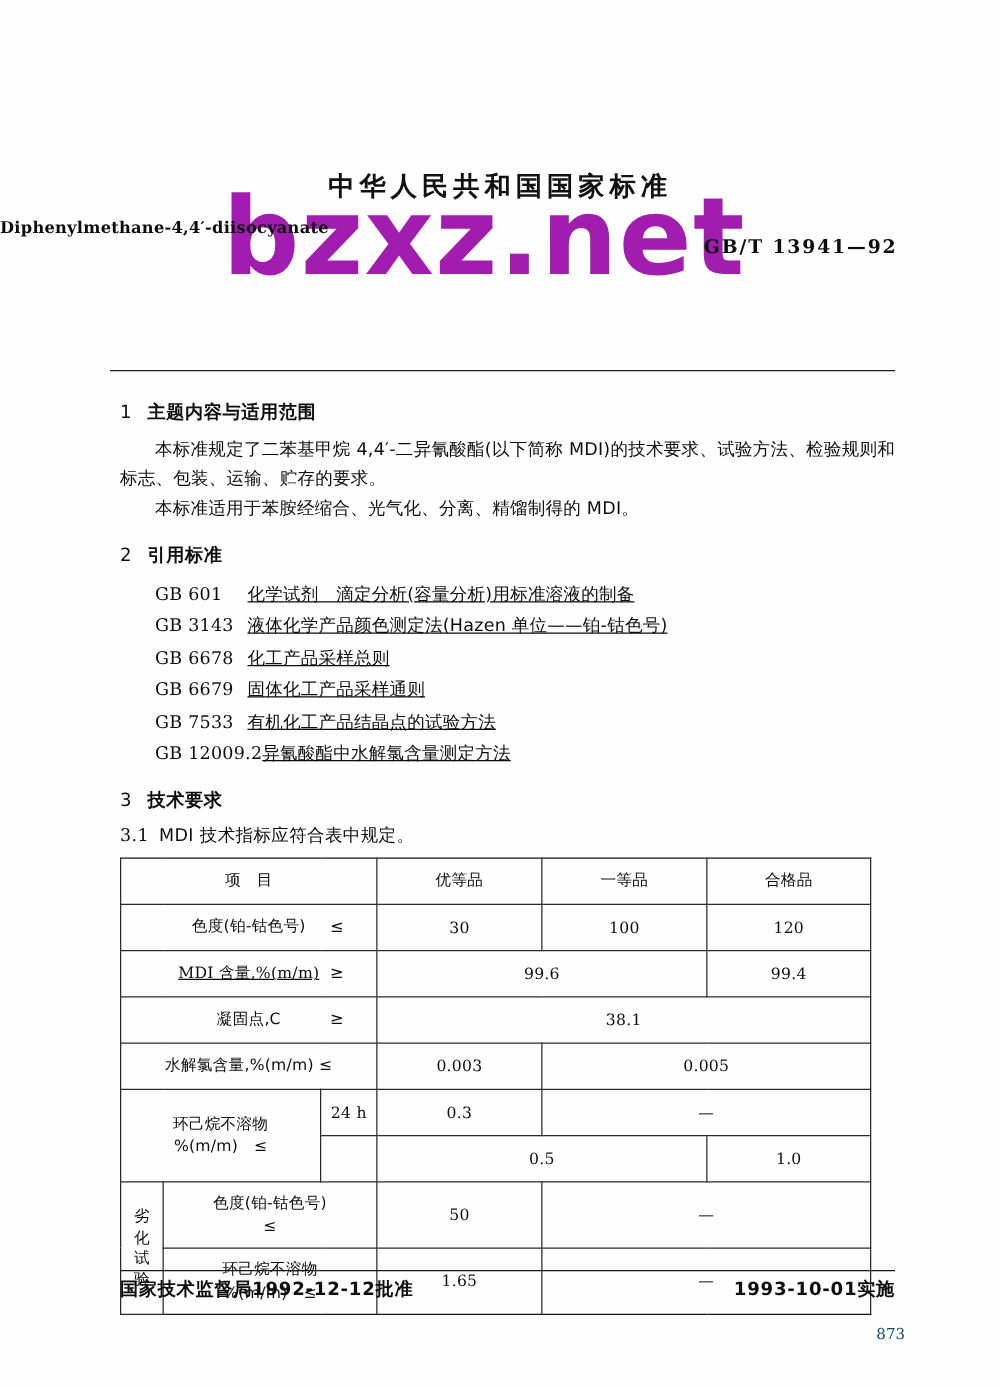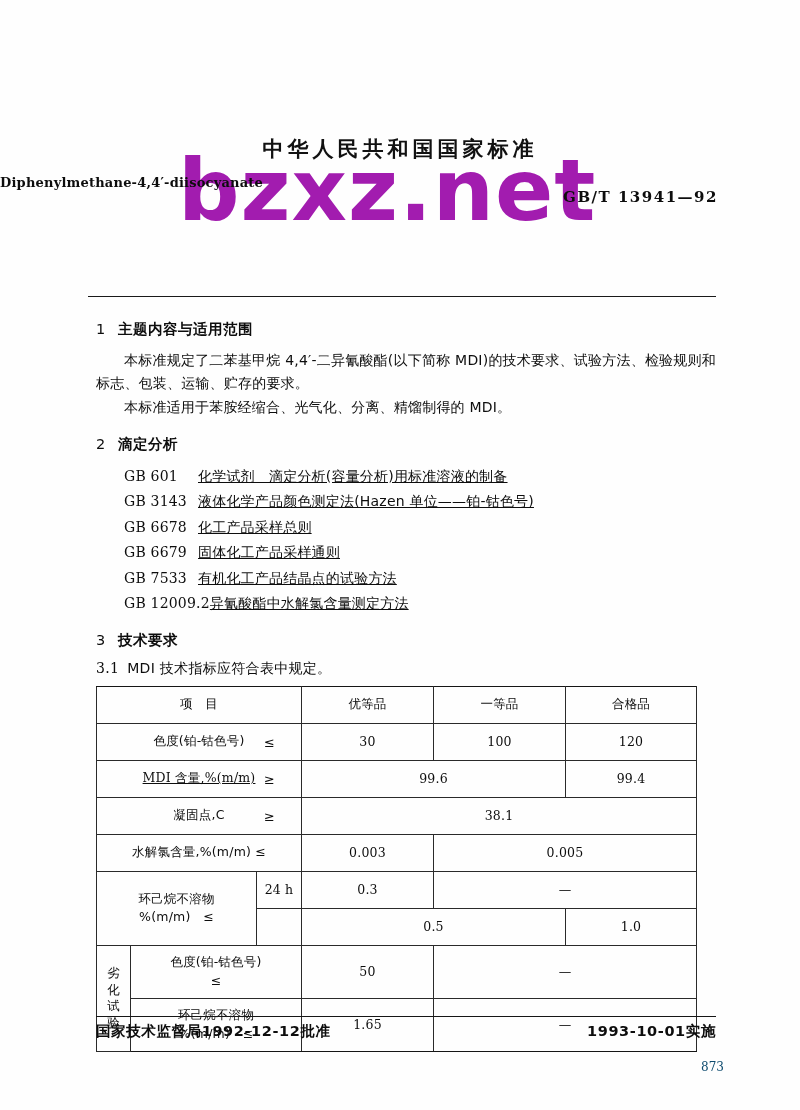--- a/index.html
+++ b/index.html
@@ -240,21 +240,21 @@
   <div class="hdr-rule"></div>
 
   <div class="content">
 
     <div class="sec-head"><span class="num">1</span><span>主题内容与适用范围</span></div>
     <p class="para indent">本标准规定了二苯基甲烷 4,4′-二异氰酸酯(以下简称 MDI)的技术要求、试验方法、检验规则和标志、包装、运输、贮存的要求。</p>
     <p class="para indent">本标准适用于苯胺经缩合、光气化、分离、精馏制得的 MDI。</p>
 
     <div class="sec-gap"></div>
 
-    <div class="sec-head"><span class="num">2</span><span>滴定分析</span></div>
+    <div class="sec-head"><span class="num">2</span><span>引用标准</span></div>
     <ul class="ref-list">
       <li><span class="ref-code">GB 601</span><span>化学试剂　滴定分析(容量分析)用标准溶液的制备</span></li>
       <li><span class="ref-code">GB 3143</span><span>液体化学产品颜色测定法(Hazen 单位——铂-钴色号)</span></li>
       <li><span class="ref-code">GB 6678</span><span>化工产品采样总则</span></li>
       <li><span class="ref-code">GB 6679</span><span>固体化工产品采样通则</span></li>
       <li><span class="ref-code">GB 7533</span><span>有机化工产品结晶点的试验方法</span></li>
       <li><span class="ref-code">GB 12009.2</span><span>异氰酸酯中水解氯含量测定方法</span></li>
     </ul>
 
     <div class="sec-gap"></div>

